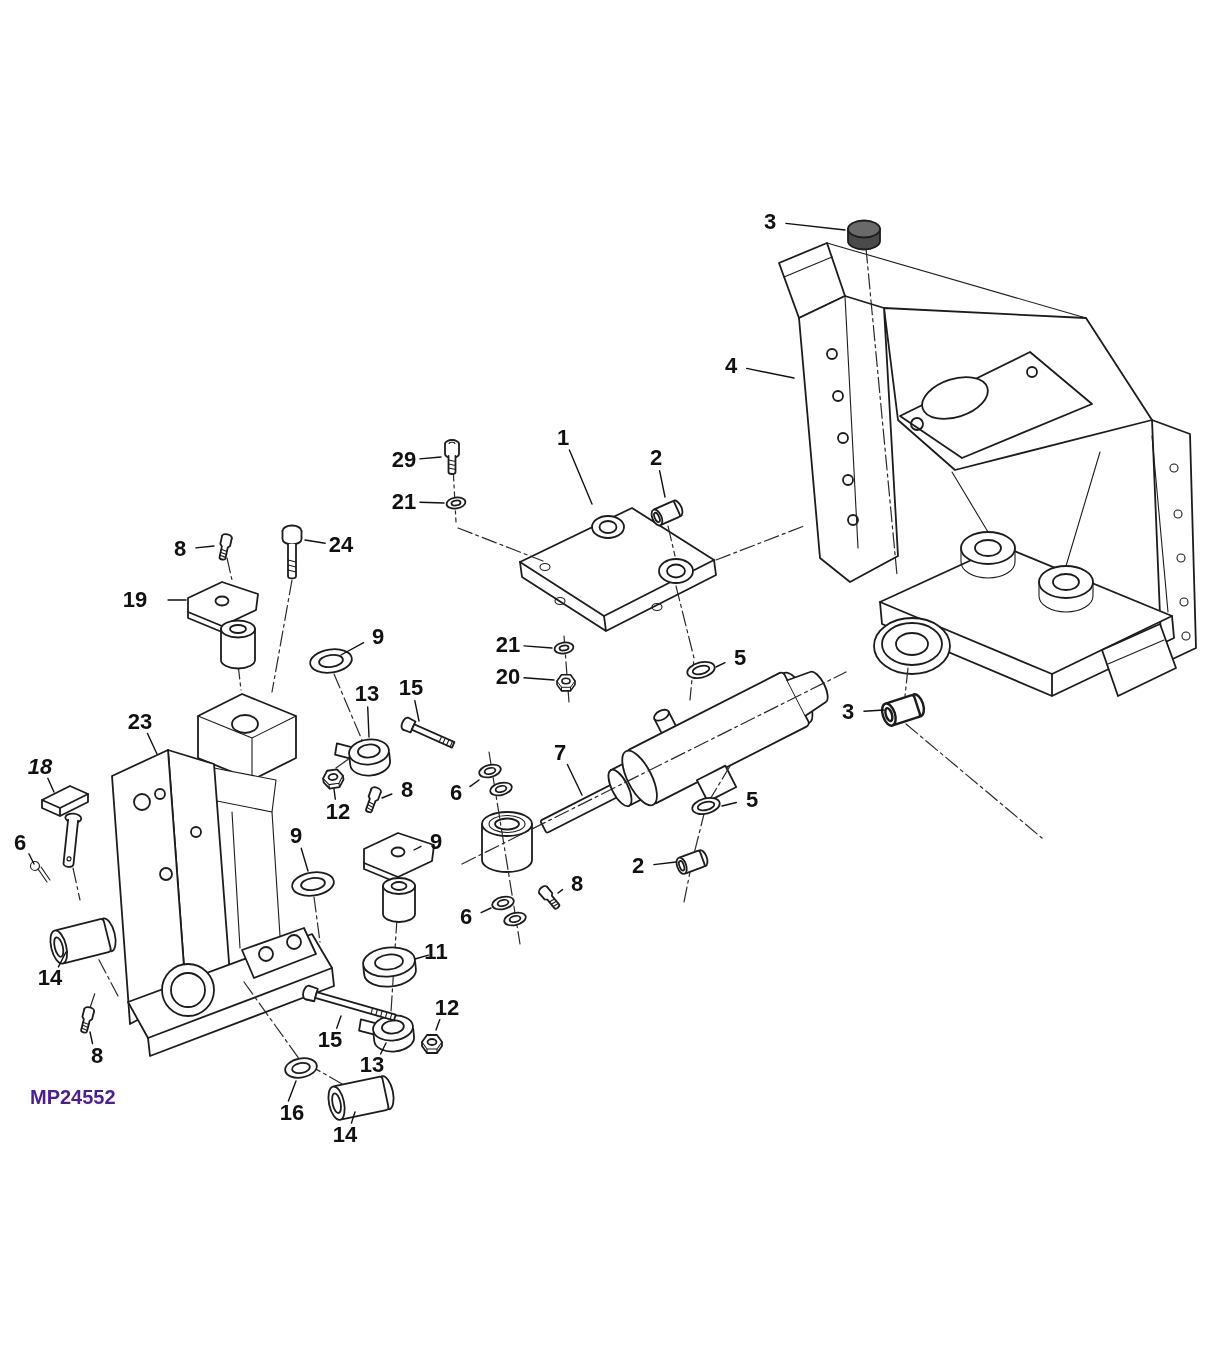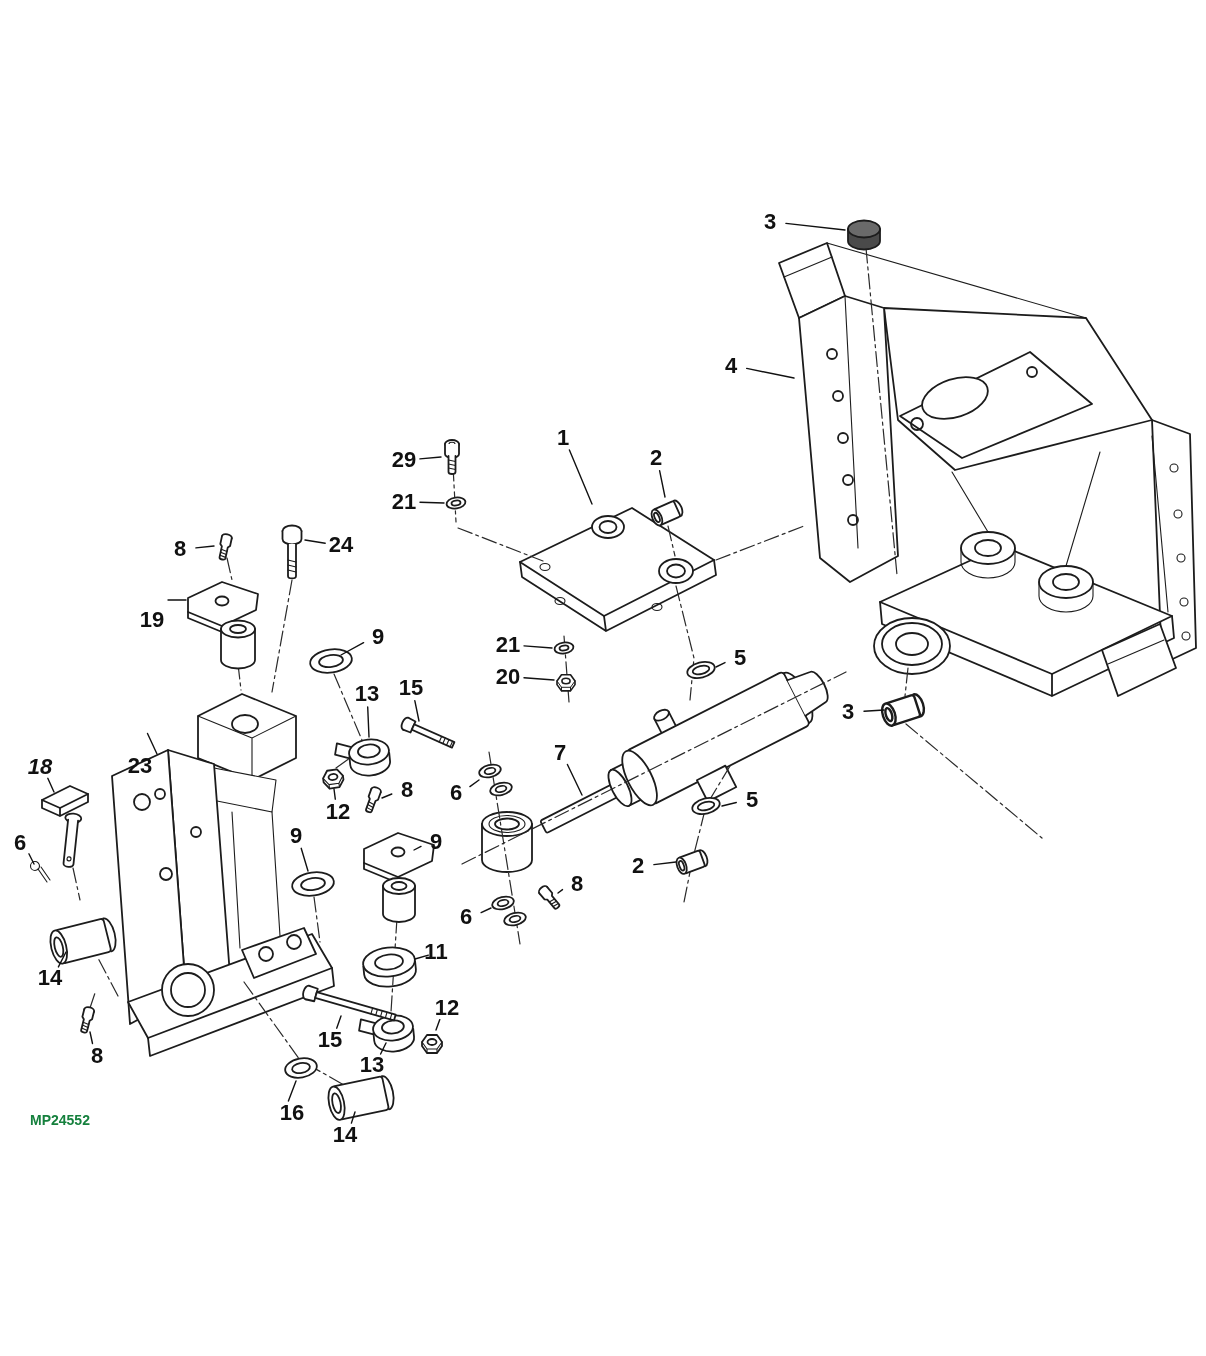--- a/index.html
+++ b/index.html
@@ -17,22 +17,22 @@
   #art .dk2{fill:#6a6a6a;}
   #art .thin{stroke-width:1.1px;}
   #center-lines path{stroke:#2a2a2a;stroke-width:1.2px;stroke-dasharray:15 4 3 4;fill:none;}
   #leader-lines line{stroke:#111111;stroke-width:1.4px;}
   .callout{
     position:absolute;transform:translate(-50%,-50%);
     font-weight:bold;font-size:22px;color:#111111;line-height:1;
     font-family:"Liberation Sans",sans-serif;user-select:none;
   }
   #diagram-code{
-    position:absolute;left:30px;top:1112px;font-weight:bold;font-size:14px;
-    color:#15803d;font-family:"Liberation Sans",sans-serif;
+    position:absolute;left:30px;top:1086px;font-weight:bold;font-size:20px;
+    color:#4c1d95;font-family:"Liberation Sans",sans-serif;
   }
 </style>
 </head>
 <body>
 
 <div id="stage">
 
   <svg id="art" width="1206" height="1356" viewBox="0 0 1206 1356">
 
     <defs>
@@ -356,28 +356,28 @@
 
   <div id="diagram-code">MP24552</div>
 <div class="callout" style="left: 563px; top: 438px;">1</div>
     <div class="callout" style="left: 656px; top: 458px;">2</div>
     <div class="callout" style="left: 770px; top: 222px;">3</div>
     <div class="callout" style="left: 731px; top: 366px;">4</div>
     <div class="callout" style="left: 404px; top: 460px;">29</div>
     <div class="callout" style="left: 404px; top: 502px;">21</div>
     <div class="callout" style="left: 341px; top: 545px; text-align: right;">24</div>
     <div class="callout" style="left: 180px; top: 549px;">8</div>
-    <div class="callout" style="left: 152px; top: 600px; margin-top: 20px;">19</div>
+    <div class="callout" style="left: 135px; top: 600px;">19</div>
     <div class="callout" style="left: 378px; top: 637px;">9</div>
     <div class="callout" style="left: 508px; top: 645px;">21</div>
     <div class="callout" style="left: 740px; top: 658px;">5</div>
     <div class="callout" style="left: 508px; top: 677px;">20</div>
     <div class="callout" style="left: 367px; top: 694px;">13</div>
     <div class="callout" style="left: 411px; top: 688px;">15</div>
-    <div class="callout" style="left: 140px; top: 722px; margin-top: 44px;">23</div>
+    <div class="callout" style="left: 140px; top: 722px;">23</div>
     <div class="callout" style="left: 848px; top: 712px;">3</div>
     <div class="callout" style="left: 560px; top: 753px;">7</div>
     <div class="callout" style="left: 40px; top: 767px; font-style: italic;">18</div>
     <div class="callout" style="left: 338px; top: 812px;">12</div>
     <div class="callout" style="left: 407px; top: 790px;">8</div>
     <div class="callout" style="left: 456px; top: 793px;">6</div>
     <div class="callout" style="left: 752px; top: 800px;">5</div>
     <div class="callout" style="left: 20px; top: 843px;">6</div>
     <div class="callout" style="left: 296px; top: 836px;">9</div>
     <div class="callout" style="left: 436px; top: 842px;">9</div>

